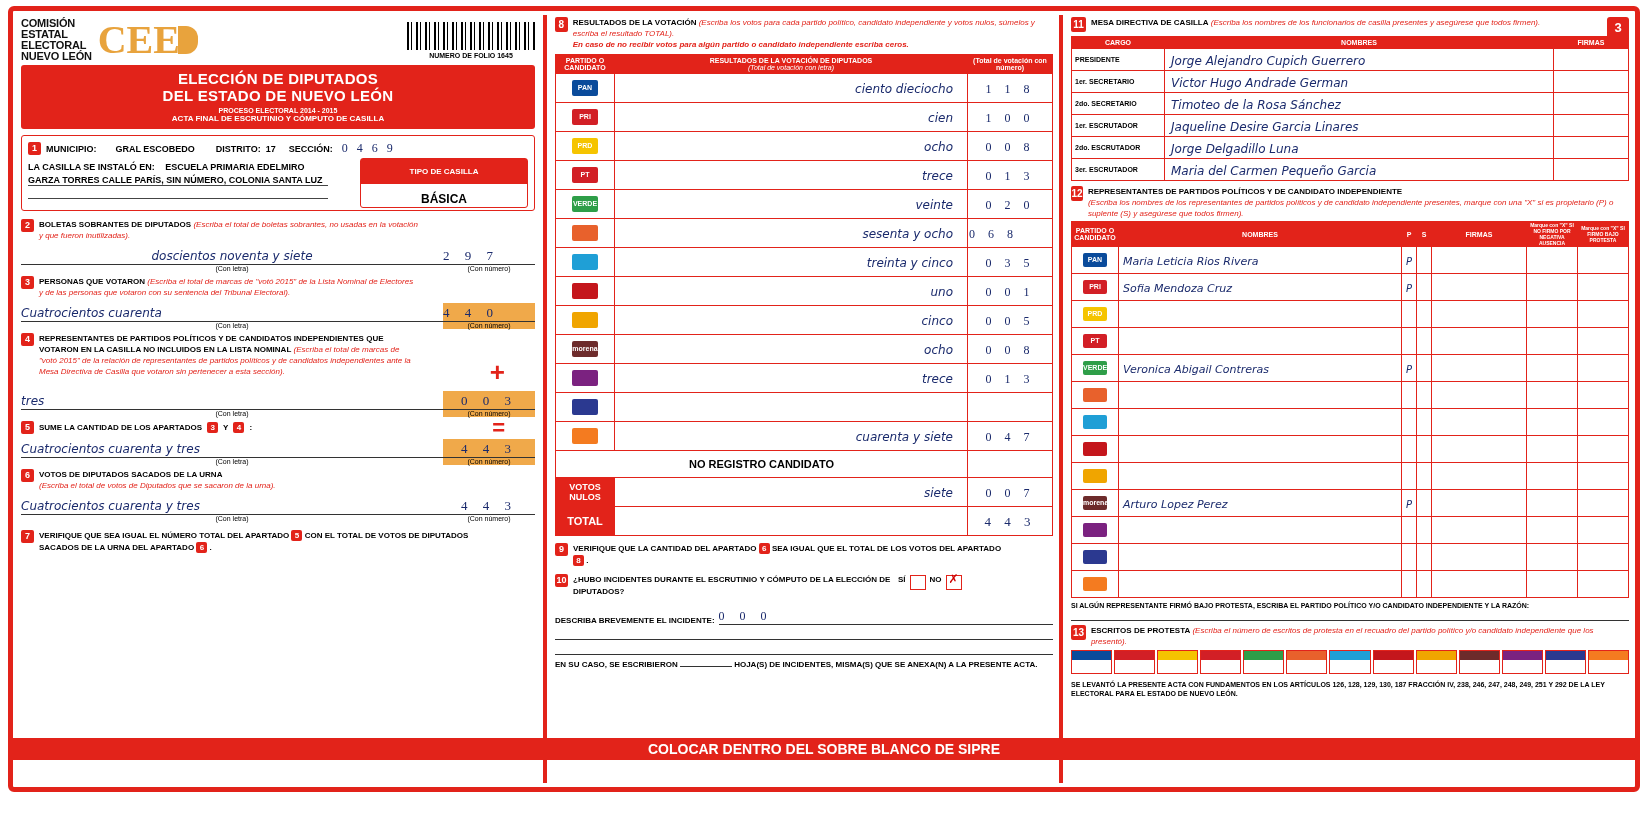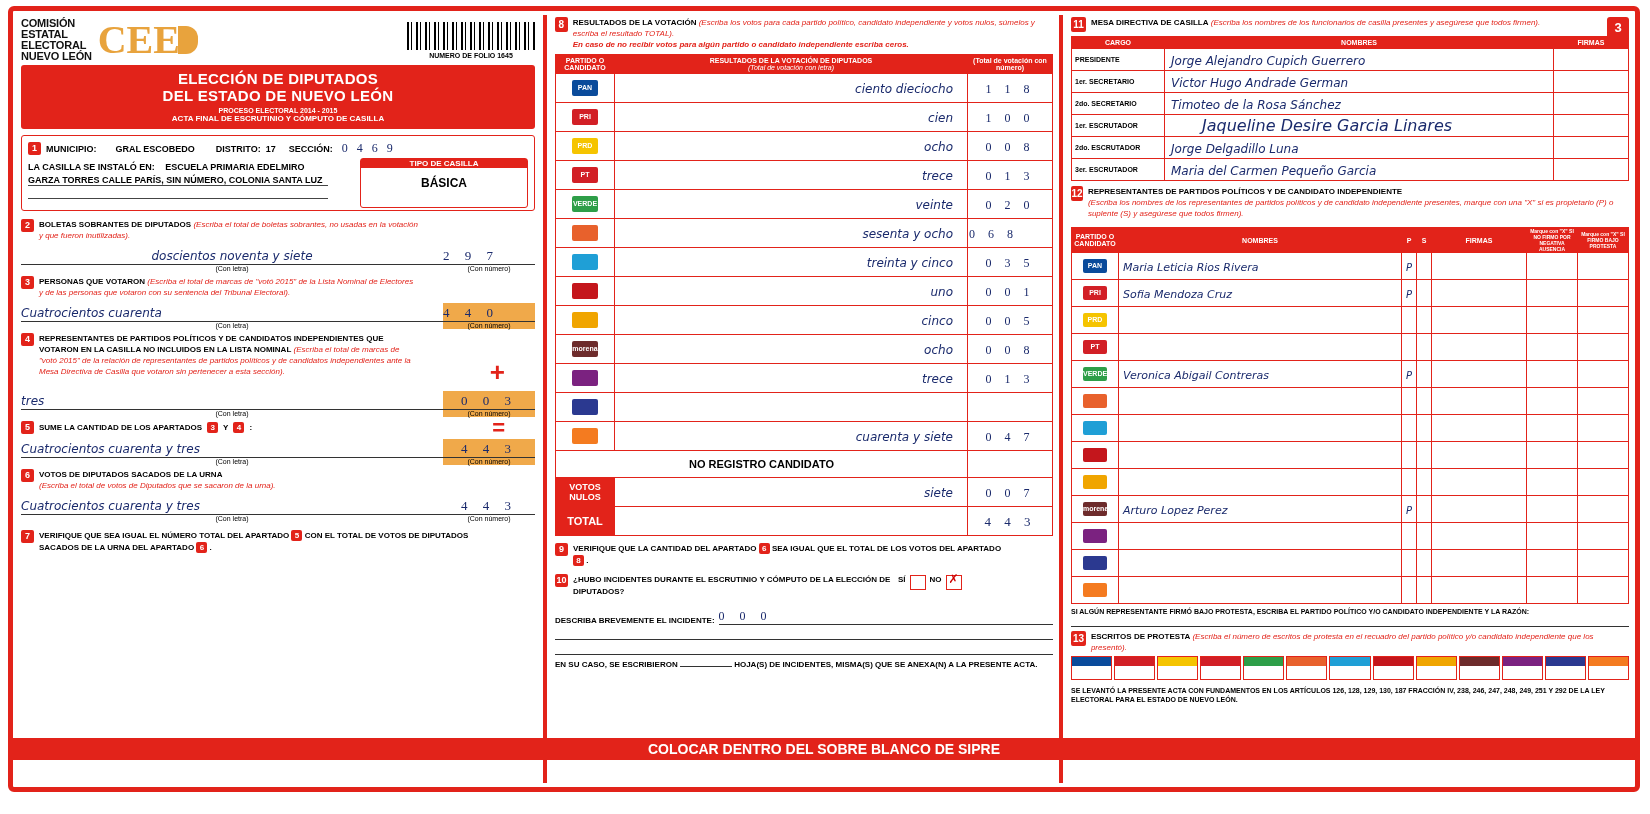--- a/index.html
+++ b/index.html
@@ -78,21 +78,21 @@
           <span class="num" style="font-size:12px;letter-spacing:3px;margin-left:4px;">0 4 6 9</span>
         </div>
         <div class="sm" style="font-weight:bold;margin-top:6px;">
           <span>LA CASILLA SE INSTALÓ EN:</span>
           <span style="margin-left:8px;">ESCUELA PRIMARIA EDELMIRO</span>
         </div>
         <div class="sm" style="font-weight:bold;margin-top:3px;border-bottom:1px solid #444;width:300px;">GARZA TORRES CALLE PARÍS, SIN NÚMERO, COLONIA SANTA LUZ</div>
         <div style="border-bottom:1px solid #444;width:300px;height:12px;"></div>
 
         <div class="border" style="position:absolute;right:6px;top:22px;width:166px;height:48px;border-radius:3px;">
-          <div class="bgred xs" style="text-align:center;font-weight:bold;padding:0 0;">TIPO DE CASILLA</div>
+          <div class="bgred xs" style="text-align:center;font-weight:bold;padding:8px 0;">TIPO DE CASILLA</div>
           <div style="text-align:center;font-weight:bold;font-size:12px;padding-top:8px;">BÁSICA</div>
         </div>
       </div>
 
       <div style="margin-top:8px;position:relative;">
         <div style="display:flex;gap:5px;">
           <span class="numbox">2</span>
           <div class="xs" style="line-height:11px;width:380px;">
             <b>BOLETAS SOBRANTES DE DIPUTADOS</b>
             <i class="red">(Escriba el total de boletas sobrantes, no usadas en la votación y que fueron inutilizadas).</i>
@@ -417,21 +417,21 @@
               <td style="padding-left:6px;"><span class="hand" style="font-size:12px;">Victor Hugo Andrade German</span></td>
               <td></td>
             </tr>
             <tr>
               <td class="tiny" style="height:19px;font-weight:bold;padding-left:3px;">2do. SECRETARIO</td>
               <td style="padding-left:6px;"><span class="hand" style="font-size:12px;">Timoteo de la Rosa Sánchez</span></td>
               <td></td>
             </tr>
             <tr>
               <td class="tiny" style="height:19px;font-weight:bold;padding-left:3px;">1er. ESCRUTADOR</td>
-              <td style="padding-left:6px;"><span class="hand" style="font-size:16px;margin-left:31px;">Jaqueline Desire Garcia Linares</span></td>
+              <td style="padding-left:6px;"><span class="hand" style="font-size:12px;">Jaqueline Desire Garcia Linares</span></td>
               <td></td>
             </tr>
             <tr>
               <td class="tiny" style="height:19px;font-weight:bold;padding-left:3px;">2do. ESCRUTADOR</td>
               <td style="padding-left:6px;"><span class="hand" style="font-size:12px;">Jorge Delgadillo Luna</span></td>
               <td></td>
             </tr>
             <tr>
               <td class="tiny" style="height:19px;font-weight:bold;padding-left:3px;">3er. ESCRUTADOR</td>
               <td style="padding-left:6px;"><span class="hand" style="font-size:12px;">Maria del Carmen Pequeño Garcia</span></td>
@@ -441,21 +441,21 @@
       </table>
 
       <div style="display:flex;gap:5px;margin-top:5px;">
         <span class="numbox big">12</span>
         <div class="xs" style="line-height:11px;">
           <b>REPRESENTANTES DE PARTIDOS POLÍTICOS Y DE CANDIDATO INDEPENDIENTE</b><br>
           <i class="red">(Escriba los nombres de los representantes de partidos políticos y de candidato independiente presentes, marque con una "X" si es propietario (P) o suplente (S) y asegúrese que todos firmen).</i>
         </div>
       </div>
 
-      <table class="tbl" style="width:100%;margin-top:8px;table-layout:fixed;">
+      <table class="tbl" style="width:100%;margin-top:2px;table-layout:fixed;">
         <thead>
           <tr class="bgred">
             <th class="tiny" style="width:44px;padding:1px;">PARTIDO O CANDIDATO</th>
             <th class="tiny" style="padding:1px;">NOMBRES</th>
             <th class="tiny" style="width:14px;padding:0;">P</th>
             <th class="tiny" style="width:14px;padding:0;">S</th>
             <th class="tiny" style="width:92px;padding:1px;">FIRMAS</th>
             <th class="tiny" style="width:50px;padding:0;font-size:5px;line-height:6px;">Marque con "X" SI NO FIRMO POR NEGATIVA AUSENCIA</th>
             <th class="tiny" style="width:50px;padding:0;font-size:5px;line-height:6px;">Marque con "X" SI FIRMO BAJO PROTESTA</th>
           </tr>

